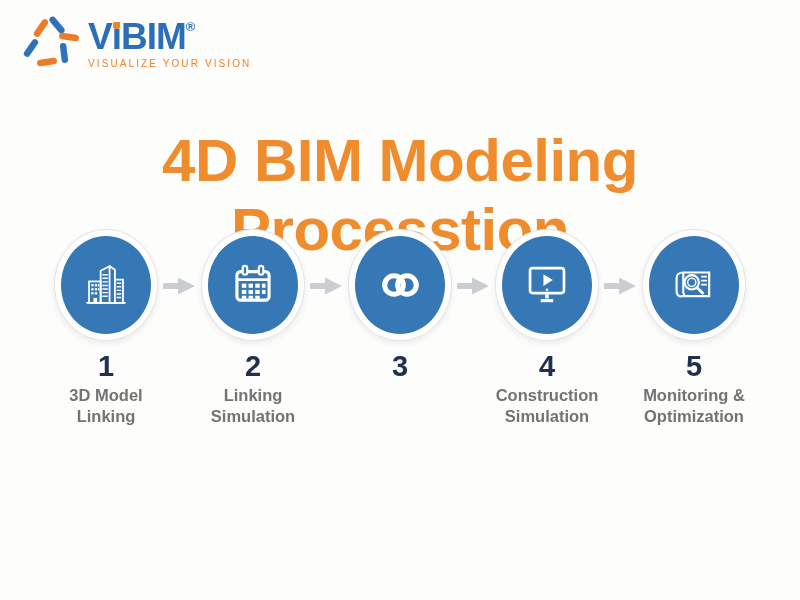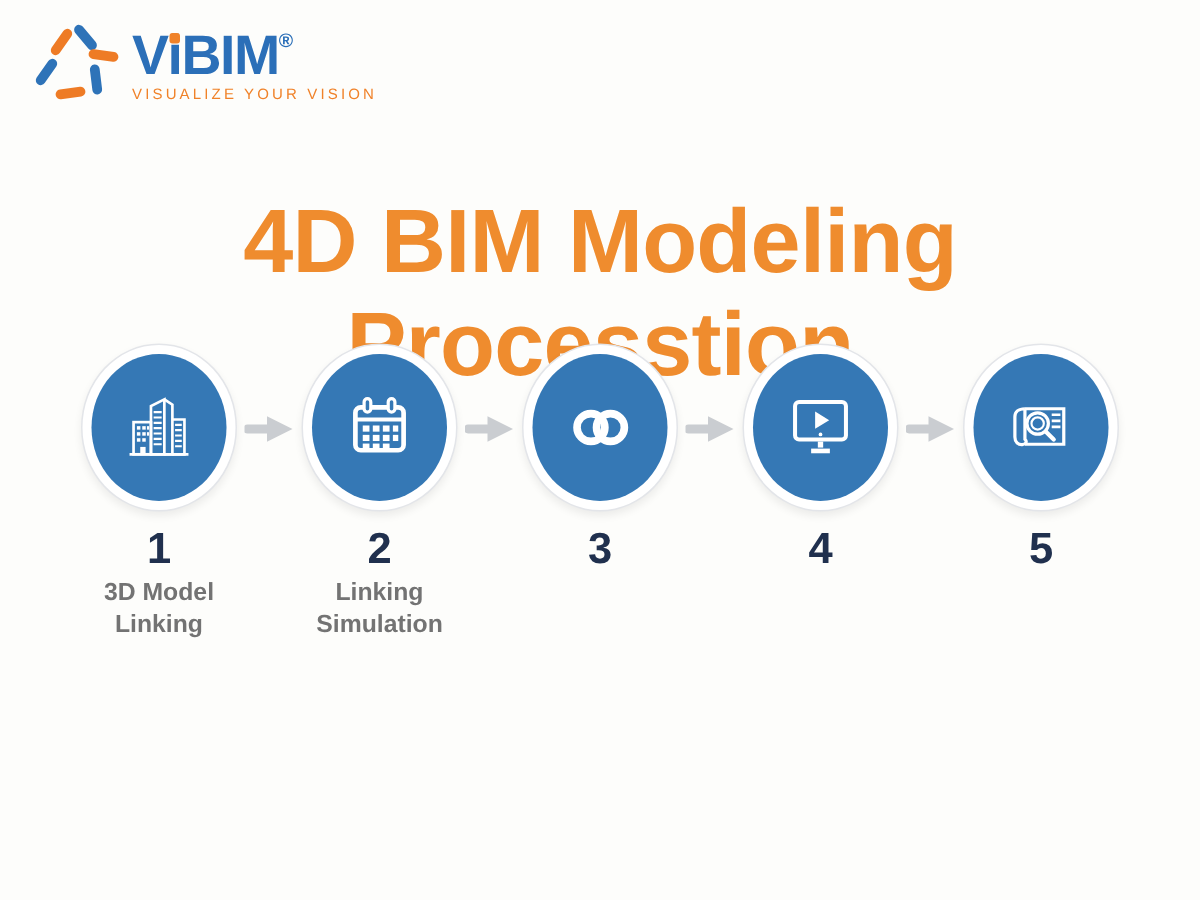--- a/index.html
+++ b/index.html
@@ -170,20 +170,24 @@
           <svg class="icon-svg" width="50" height="50" viewBox="0 0 56 56">
             <rect x="9" y="9" width="38" height="28" rx="3" fill="none" stroke="#ffffff" stroke-width="3"></rect>
             <path d="M24 16 L34.5 22.5 L24 29 Z" fill="#ffffff"></path>
             <circle cx="28" cy="33.2" r="1.4" fill="#ffffff"></circle>
             <path d="M28 38.5 V43" stroke="#ffffff" stroke-width="4"></path>
             <path d="M21 45.5 H35" stroke="#ffffff" stroke-width="3.5"></path>
           </svg>
         </div>
       </div>
       <div class="step-number">4</div>
+      <div class="step-label">
+        <div>Construction</div>
+        <div>Simulation</div>
+      </div>
     </div>
 
     <div class="arrow">
       <svg width="34" height="22" viewBox="0 0 34 22">
         <path d="M2 11 H15" stroke="#cacdd1" stroke-width="6" stroke-linecap="round"></path>
         <path d="M15 2.5 L32 11 L15 19.5 Z" fill="#cacdd1"></path>
       </svg>
     </div>
 
     <div class="step">
@@ -197,16 +201,20 @@
               <circle cx="25.5" cy="25" r="4.6" stroke-width="1.6"></circle>
               <path d="M31.5 31 L37.5 37" stroke-width="3.2" stroke-linecap="round"></path>
             </g>
             <g stroke="#ffffff" stroke-width="2">
               <path d="M36 18.5 H42.5 M36 23 H42.5 M36 27.5 H42.5"></path>
             </g>
           </svg>
         </div>
       </div>
       <div class="step-number">5</div>
+      <div class="step-label">
+        <div>Monitoring &amp;</div>
+        <div>Optimization</div>
+      </div>
     </div>
 
   </div>
 </div>
 
 </body></html>

